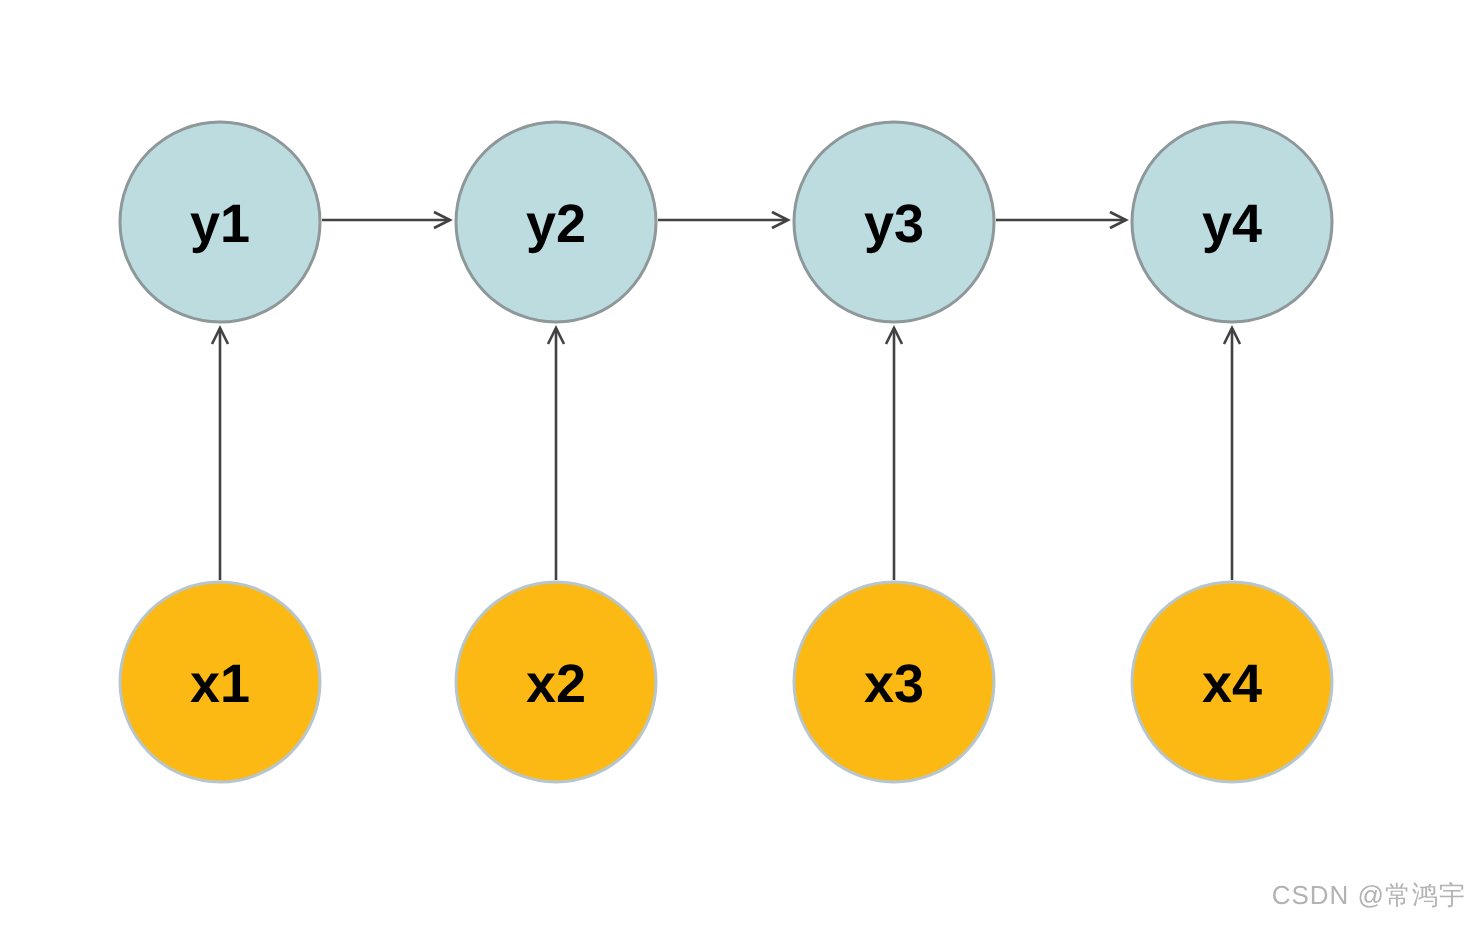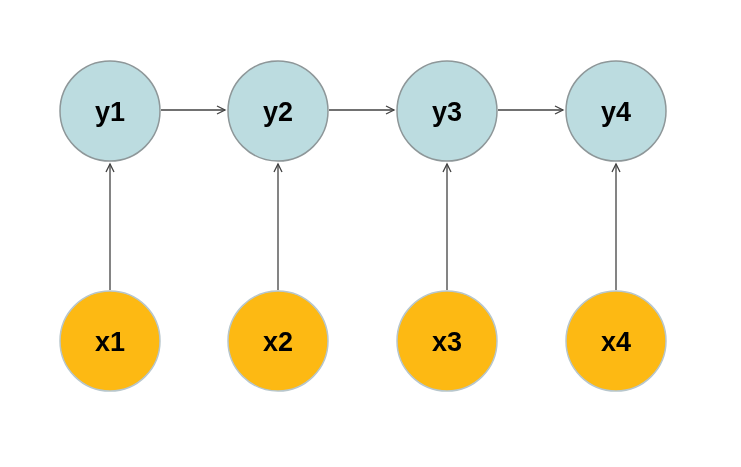--- a/index.html
+++ b/index.html
@@ -90,13 +90,14 @@
     <g>
       <circle cx="447" cy="341" r="50" stroke-width="1.5" fill="#fdb913" stroke="#b7c6cc"></circle>
       <text class="node-label" x="447" y="351">x3</text>
     </g>
     <g>
       <circle cx="616" cy="341" r="50" stroke-width="1.5" fill="#fdb913" stroke="#b7c6cc"></circle>
       <text class="node-label" x="616" y="351">x4</text>
     </g>
   </svg>
 
+  <div class="watermark">CSDN @常鸿宇</div>
 </div>
 
 </body></html>

